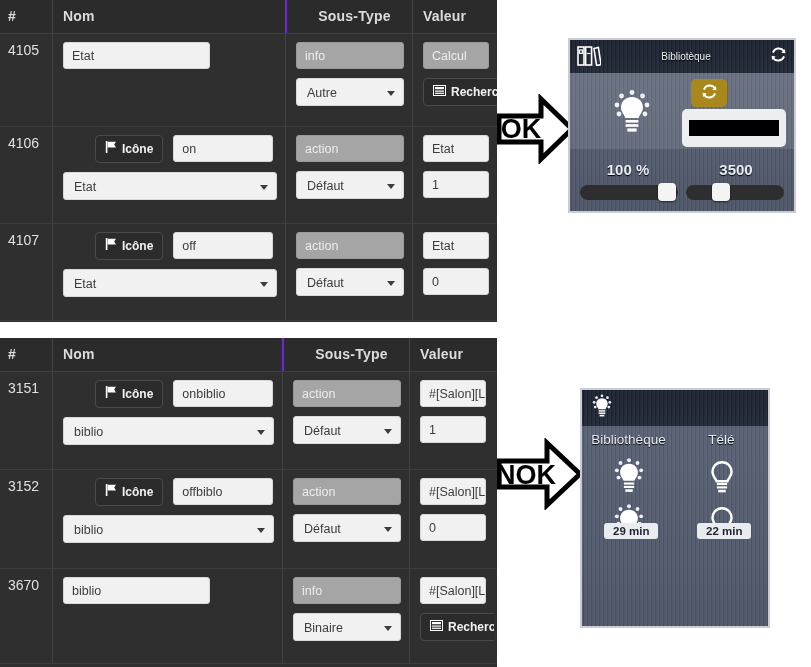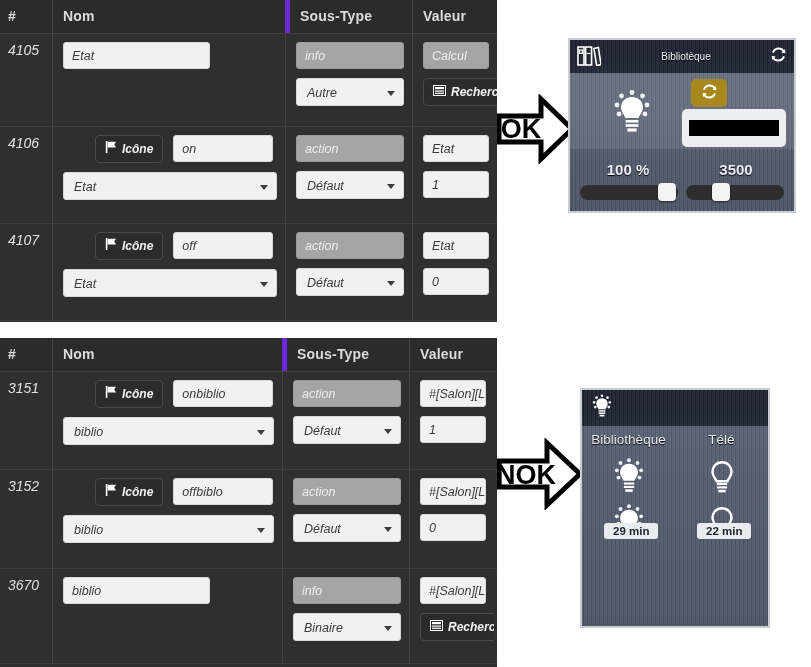--- a/index.html
+++ b/index.html
@@ -14,25 +14,25 @@
   #panel-top{top:0;width:497px;height:322px;}
   #panel-bottom{top:338px;width:497px;height:329px;}
 
   .thead{display:flex;height:33px;align-items:center;
     background:#2b2b2b;border-bottom:1px solid #3f3f3f;}
   .thead .th{color:#dcdcdc;font-size:14px;font-weight:bold;
     letter-spacing:.2px;box-sizing:border-box;padding-left:10px;
     height:33px;line-height:33px;overflow:hidden;white-space:nowrap;}
   .th.c-id{width:52px;padding-left:8px;}
   .th.c-nom{width:233px;border-left:1px solid #454545;}
-  .th.c-sub{width:127px;border-left:5px solid #6d28d9;}
+  .th.c-sub{width:127px;border-left:2px solid #6d28d9;text-align:center;}
   .th.c-val{width:85px;border-left:1px solid #454545;}
 
   .trow{display:flex;border-bottom:1px solid #3d3d3d;box-sizing:border-box;}
-  .cell{box-sizing:border-box;padding:8px 8px 10px 10px;overflow:hidden;font-style:italic;}
+  .cell{box-sizing:border-box;padding:8px 8px 10px 10px;overflow:hidden;}
   .cell.c-id{width:52px;padding-left:8px;color:#e0e0e0;font-size:14px;}
   .cell.c-nom{width:233px;border-left:1px solid #434343;}
   .cell.c-sub{width:127px;border-left:1px solid #434343;}
   .cell.c-val{width:85px;border-left:1px solid #434343;}
 
   .inp{background:#f1f1f1;border:1px solid #d8d8d8;border-radius:3px;
     color:#3c3c3c;font-size:12.5px;height:27px;line-height:27px;
     padding:0 8px;box-sizing:border-box;overflow:hidden;
     white-space:nowrap;display:block;}
   .inp.ghost{background:#a5a5a5;border-color:#9a9a9a;color:#ededed;}

